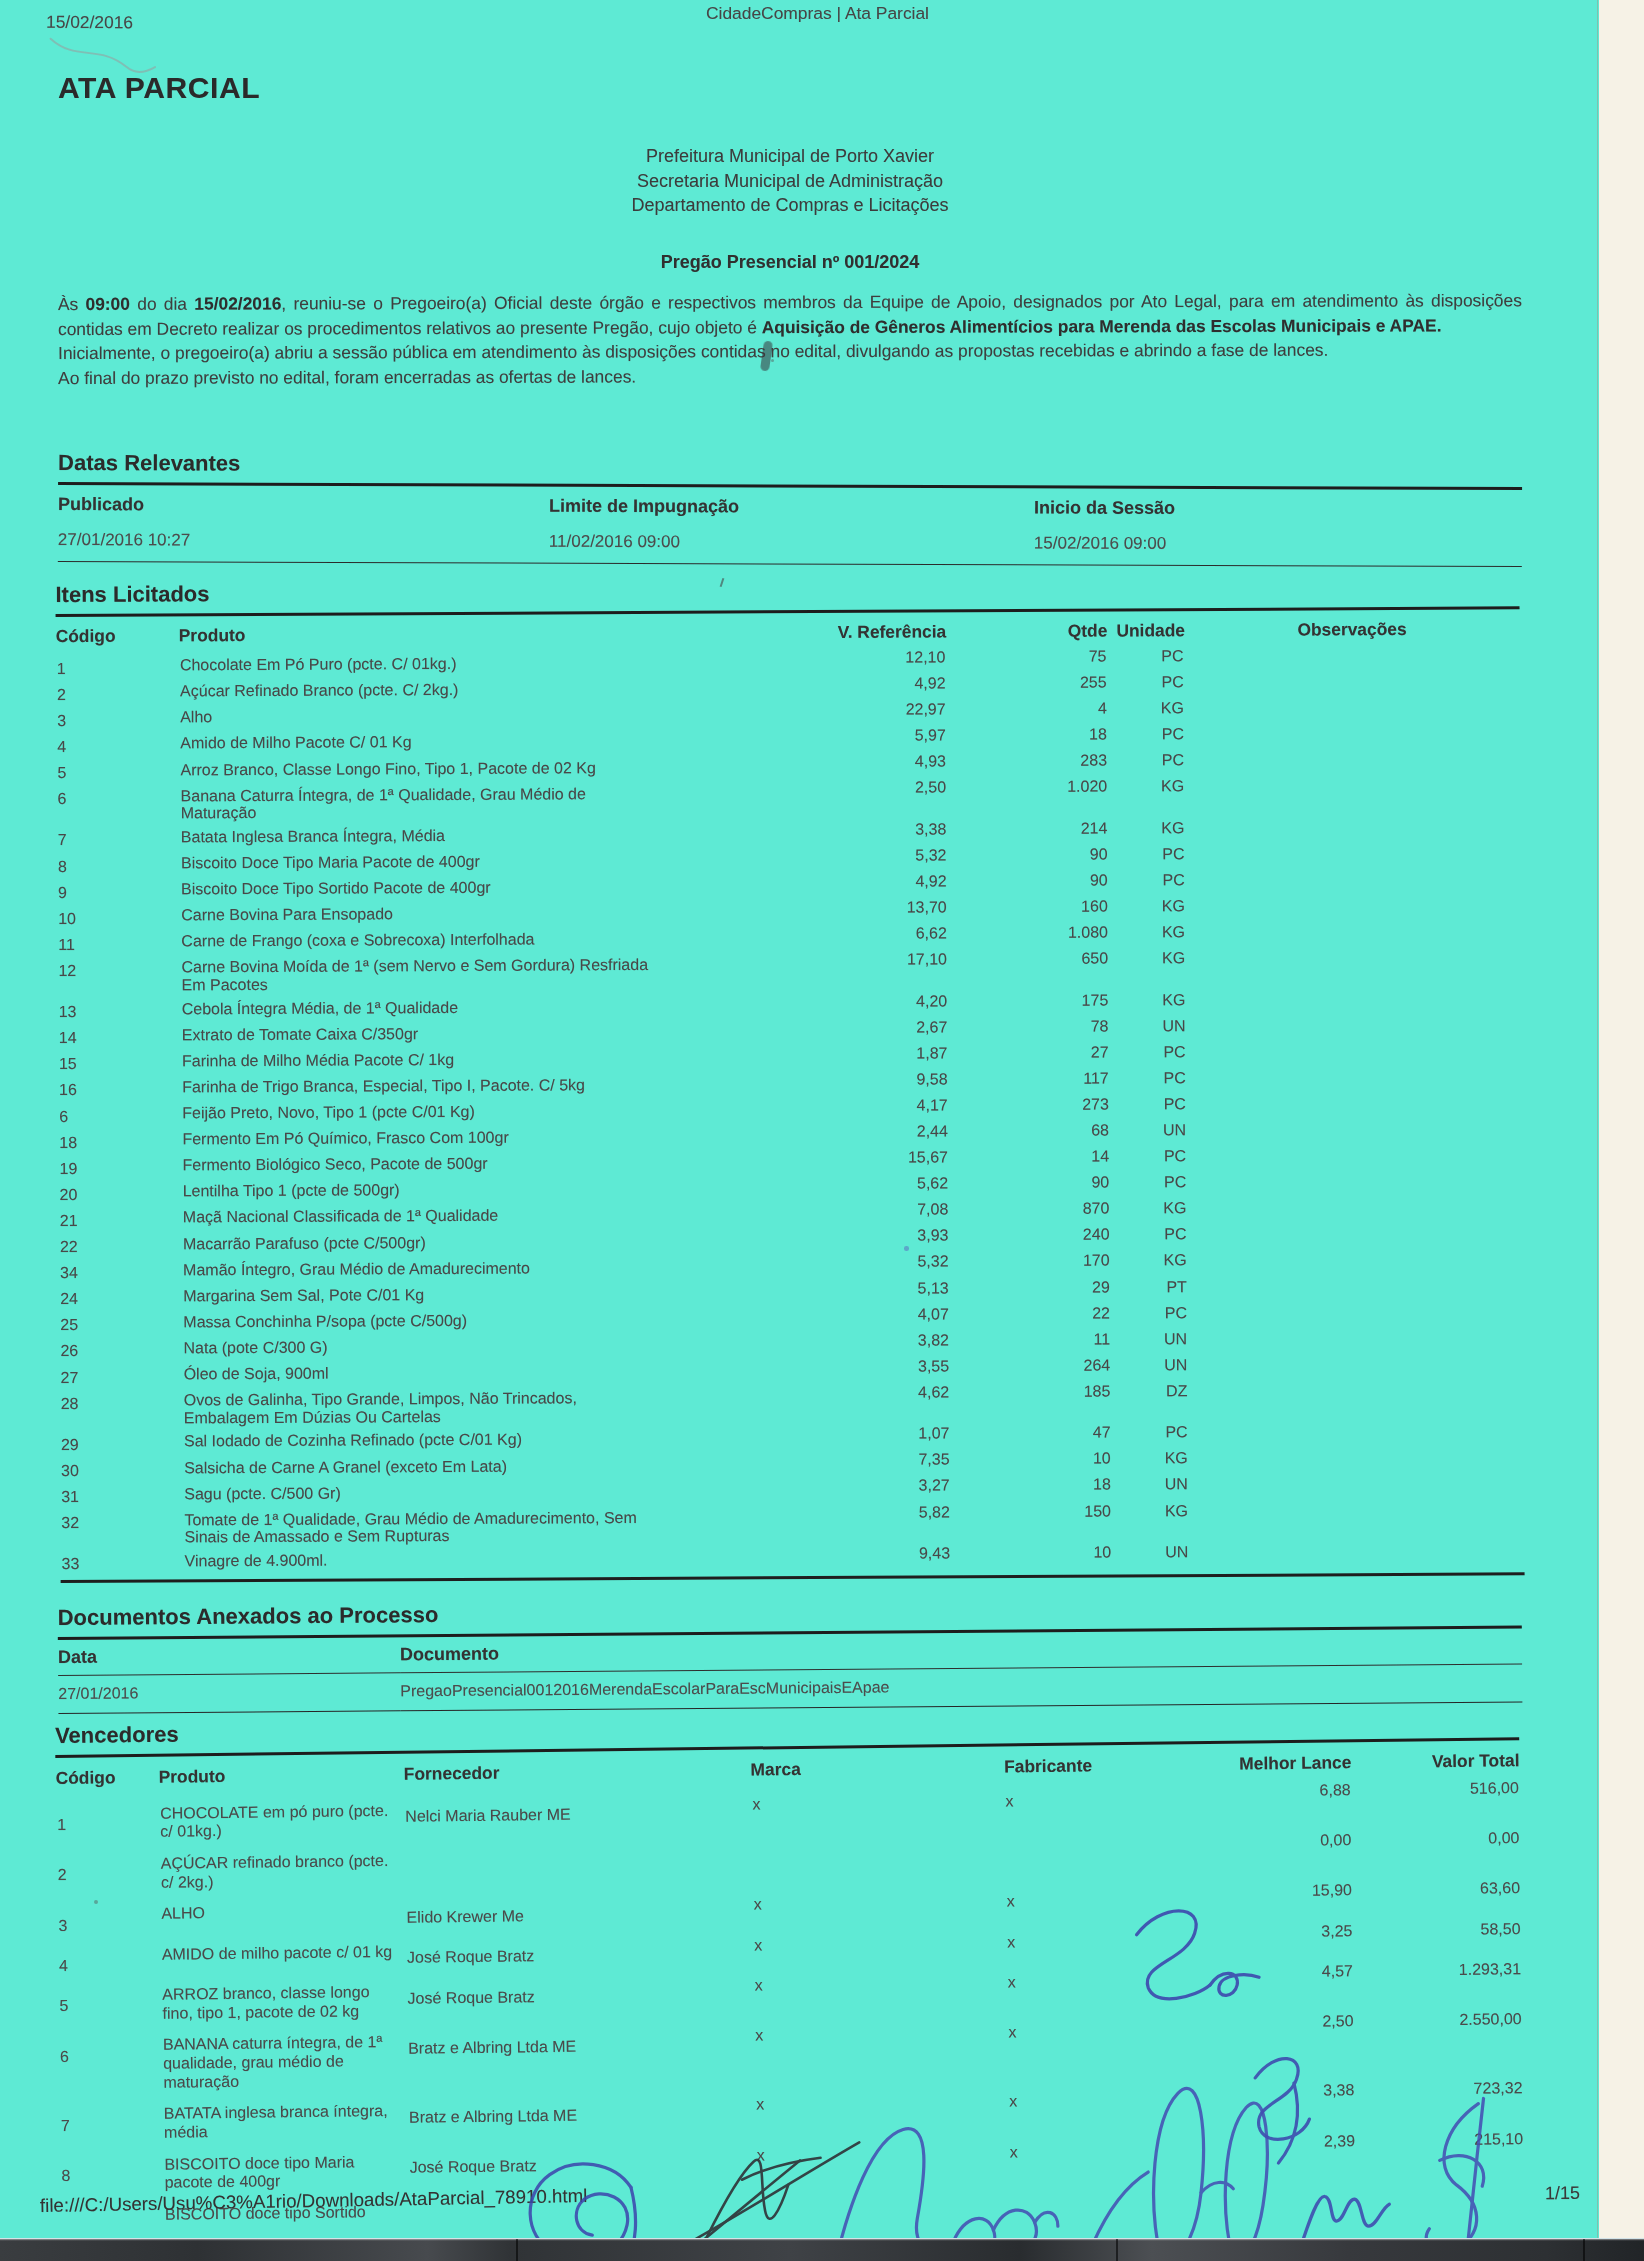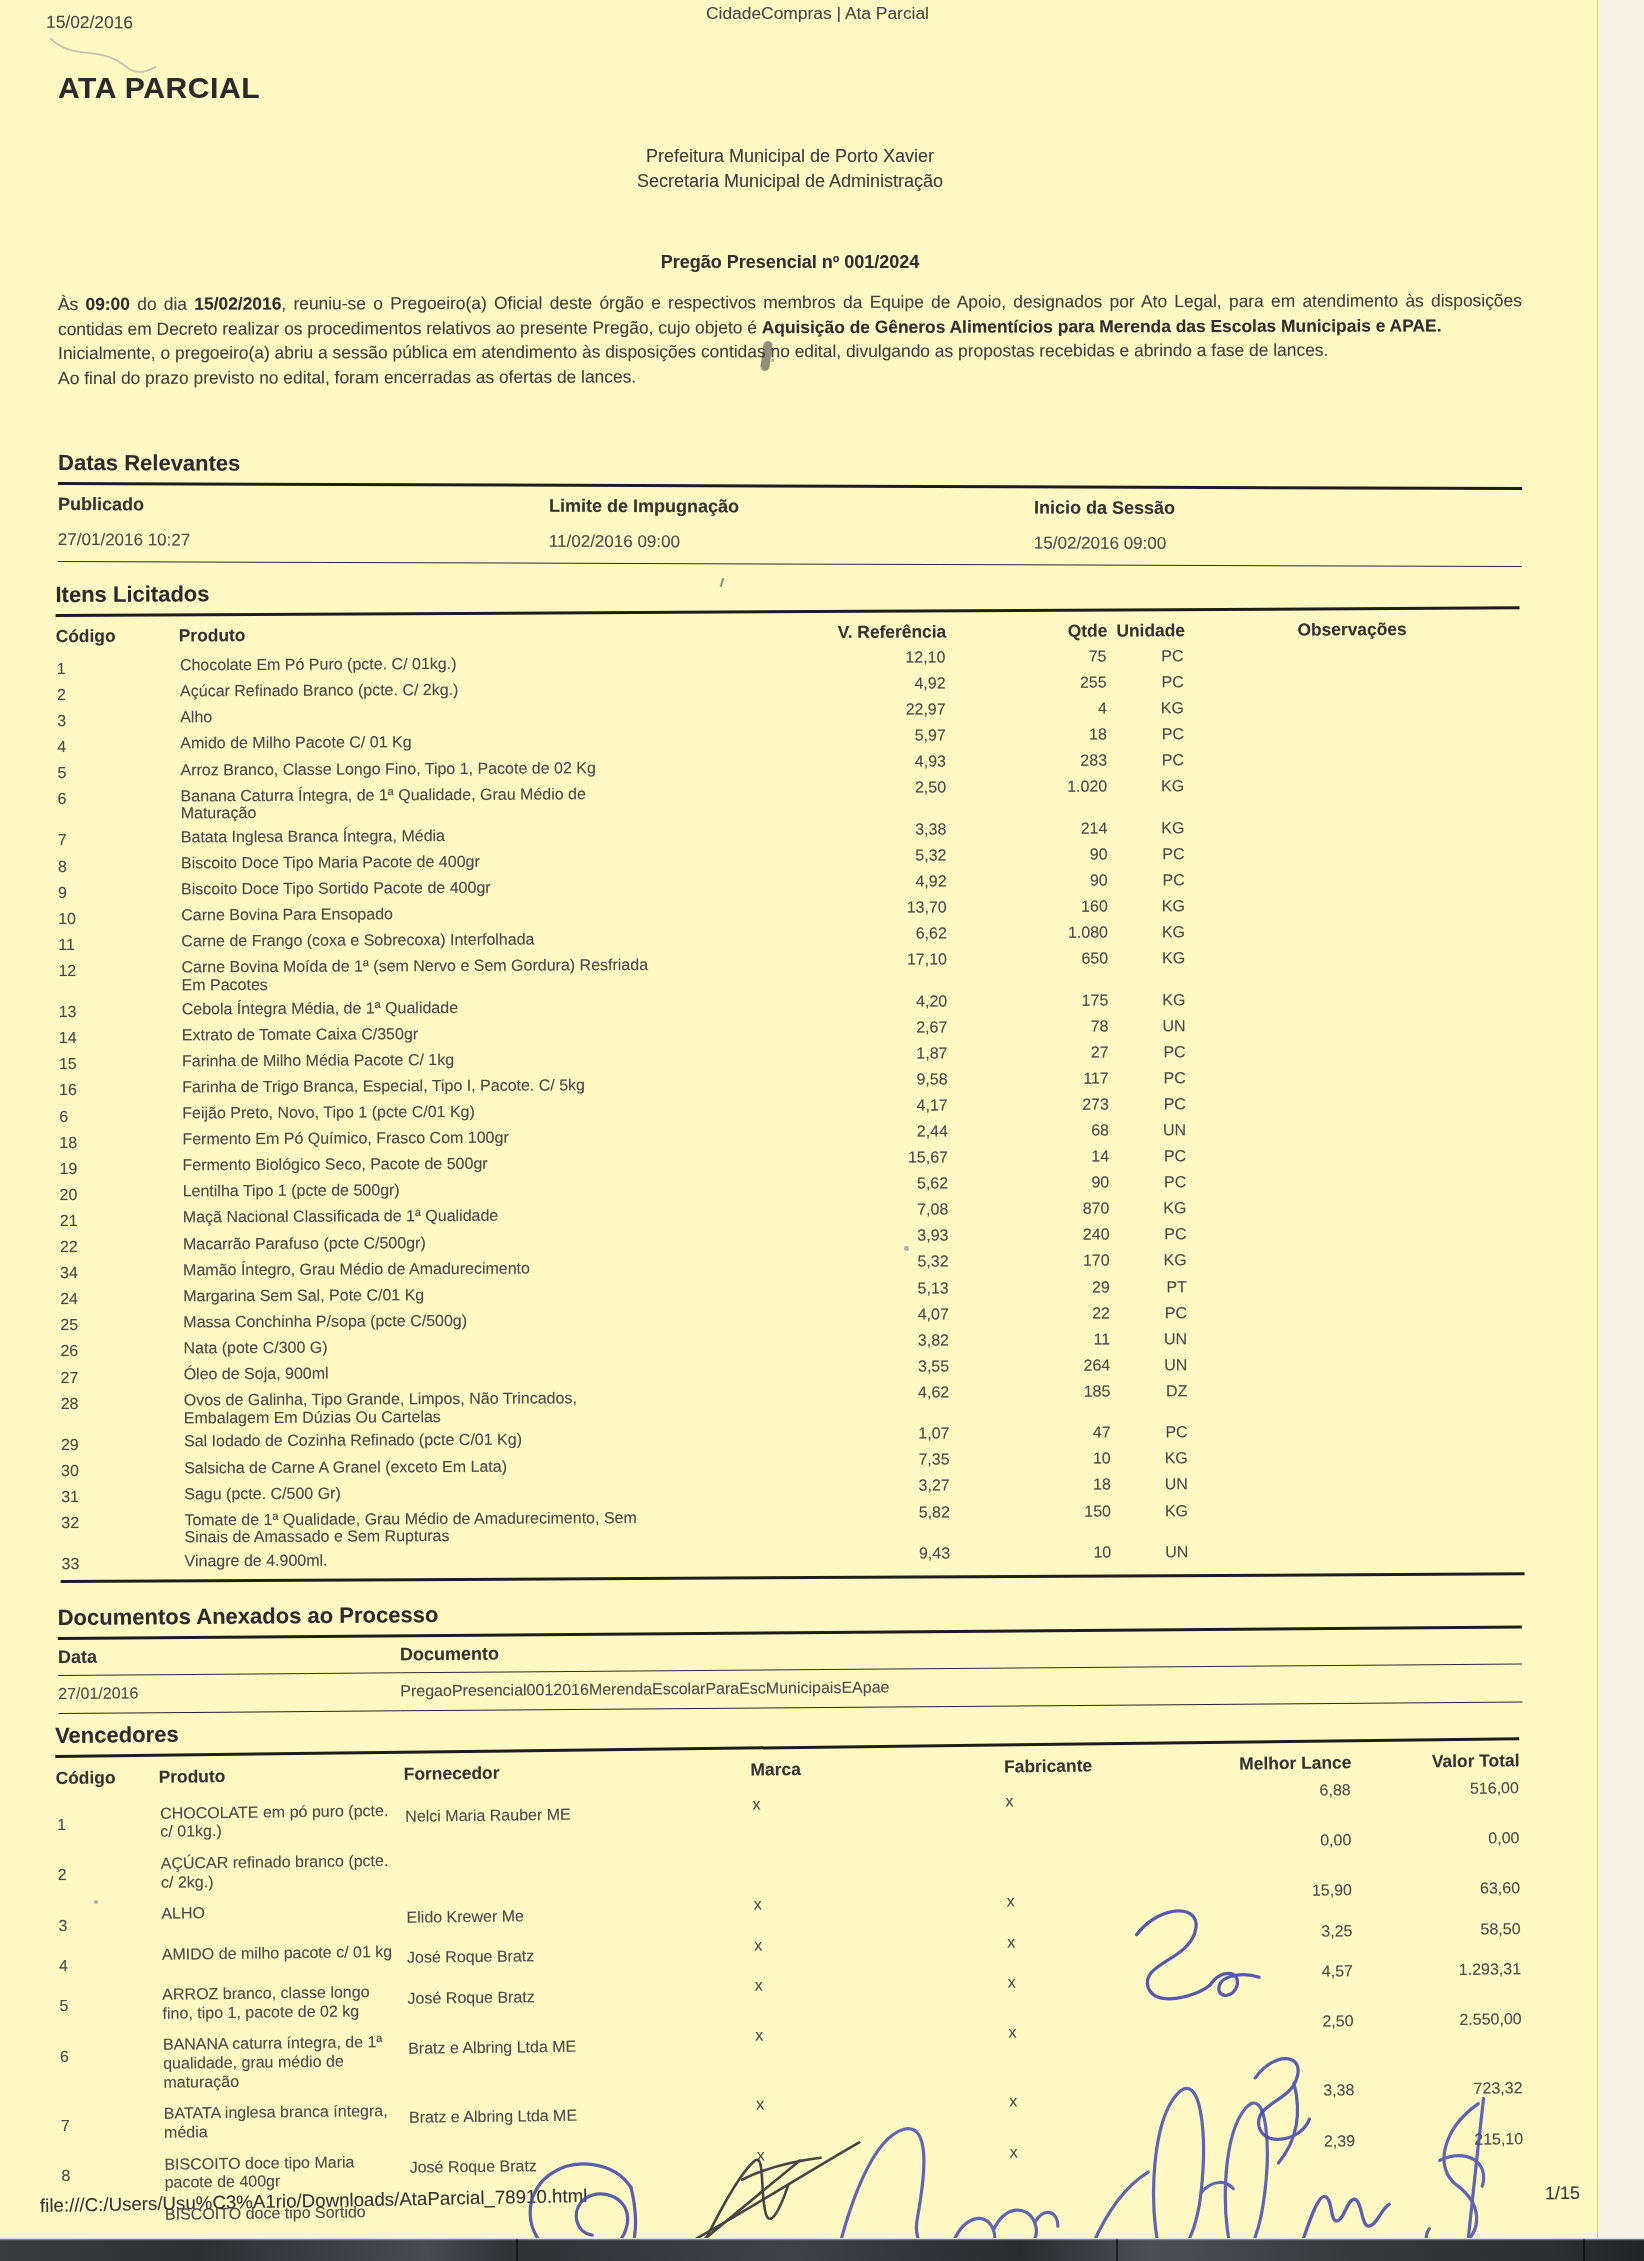--- a/index.html
+++ b/index.html
@@ -1,16 +1,16 @@
 <!DOCTYPE html>
 <html style="font-size:10.3px"><head>
 <meta charset="utf-8">
 <style>
   html,body{margin:0;padding:0;background:#e9e7e1;}
-  .page{position:relative;width:1645px;height:2261px;background:#fef9c3;overflow:hidden;
+  .page{position:relative;width:1645px;height:2261px;background:#5eead4;overflow:hidden;
         font-family:"Liberation Sans",sans-serif;color:#3f3f3f;
         text-shadow:0.2px 0.2px 0.4px rgba(90,90,90,0.30);}
   .abs{position:absolute;}
   
   .chrome-date{top:11.6px;left:46px;font-size:17.4px;color:#474747;transform:rotate(0.4deg);}
   .chrome-title{top:3px;left:706px;font-size:17.4px;color:#464646;}
   
   .doc-title{top:71px;left:58px;width:1464px;text-align:left;font-size:30px;font-weight:700;color:#2a2a2a;letter-spacing:0.6px;}
   .org-block{top:144px;left:58px;width:1464px;text-align:center;font-size:18px;line-height:24.5px;color:#3c3c3c;}
   .session-title{top:252px;left:58px;width:1464px;text-align:center;font-size:18px;font-weight:700;color:#303030;}
@@ -77,20 +77,21 @@
 
 <div class="page">
 
   <div class="abs chrome-date">15/02/2016</div>
   <div class="abs chrome-title">CidadeCompras | Ata Parcial</div>
 
   <div class="abs doc-title">ATA PARCIAL</div>
   <div class="abs org-block">
       <div class="org-line">Prefeitura Municipal de Porto Xavier</div>
       <div class="org-line">Secretaria Municipal de Administração</div>
+      <div class="org-line">Departamento de Compras e Licitações</div>
     </div>
   <div class="abs session-title">Pregão Presencial nº 001/2024</div>
 
   <div class="abs sec-intro">
     <p><span>Às </span><b>09:00</b><span> do dia </span><b>15/02/2016</b><span>, reuniu-se o Pregoeiro(a) Oficial deste órgão e respectivos membros da Equipe de Apoio, designados por Ato Legal, para em atendimento às disposições contidas em Decreto realizar os procedimentos relativos ao presente Pregão, cujo objeto é </span><b>Aquisição de Gêneros Alimentícios para Merenda das Escolas Municipais e APAE.</b></p>
     <p>Inicialmente, o pregoeiro(a) abriu a sessão pública em atendimento às disposições contidas no edital, divulgando as propostas recebidas e abrindo a fase de lances.</p>
     <p>Ao final do prazo previsto no edital, foram encerradas as ofertas de lances.</p>
   </div>
 
   <section class="abs sec-datas">

